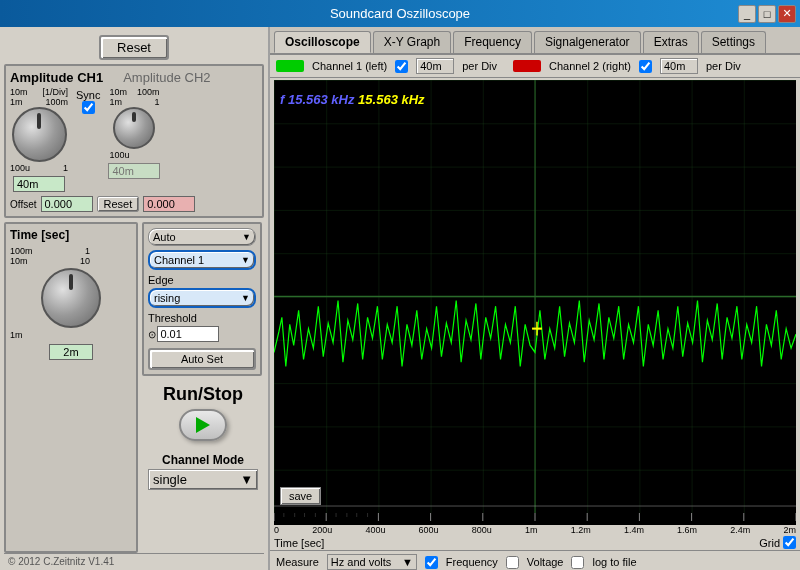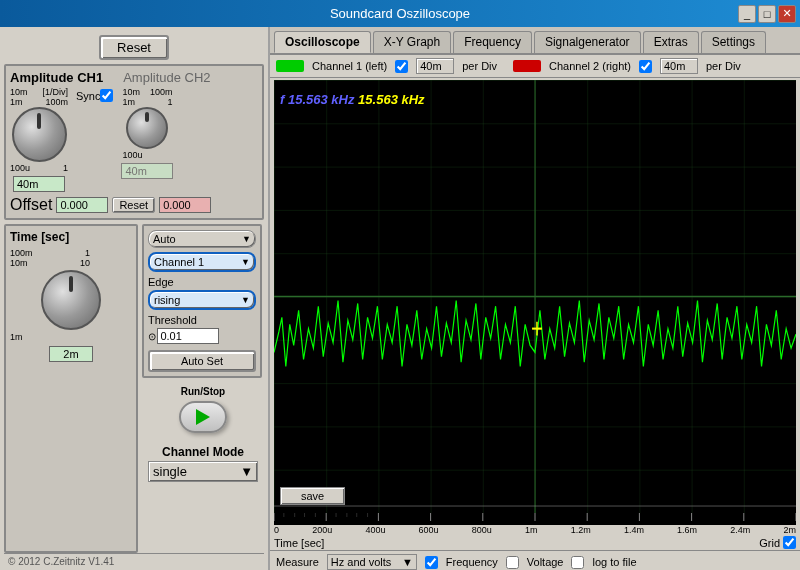--- a/index.html
+++ b/index.html
@@ -113,21 +113,21 @@
       width: 4px; height: 16px;
       background: #333;
       border-radius: 2px;
       top: 4px; left: 50%; transform: translateX(-50%);
     }
     .knob-small::after {
       height: 10px; top: 3px;
     }
 
     .sync-section {
-      display: flex; flex-direction: row; align-items: center; font-size: 11px;
+      display: flex; flex-direction: column; align-items: center; font-size: 11px;
       margin-top: 2px;
     }
 
     .input-field {
       background: #c8e8c8;
       border: 1px solid #666;
       padding: 1px 3px;
       font-size: 11px;
       width: 52px;
     }
@@ -135,21 +135,21 @@
       background: #e8b0b0;
       border: 1px solid #666;
       padding: 1px 3px;
       font-size: 11px;
       width: 52px;
     }
 
     .offset-row {
       display: flex; align-items: center; gap: 4px; margin-top: 4px;
     }
-    .offset-label { font-size: 16px; }
+    .offset-label { font-size: 10px; }
     .reset-btn {
       background: #d4d0c8;
       border: 1px solid #888;
       border-radius: 2px;
       font-size: 11px;
       cursor: pointer;
       padding: 1px 6px;
       box-shadow: 1px 1px 0 #fff inset, -1px -1px 0 #666 inset;
     }
 
@@ -213,21 +213,21 @@
       box-shadow: 2px 2px 0 #fff inset, -1px -1px 0 #666 inset;
     }
 
     
     .run-stop-section {
       padding: 4px;
       display: flex;
       flex-direction: column;
       align-items: center;
     }
-    .run-stop-label { font-size: 10px; font-weight: bold; margin-bottom: 4px; }
+    .run-stop-label { font-size: 18px; font-weight: bold; margin-bottom: 4px; }
     .run-stop-btn {
       width: 48px; height: 32px;
       border-radius: 16px;
       background: linear-gradient(to bottom, #e8e8e8, #c0c0c0);
       border: 2px solid #888;
       cursor: pointer;
       display: flex; align-items: center; justify-content: center;
       box-shadow: 2px 2px 4px rgba(0,0,0,0.3);
     }
     .run-stop-inner {
@@ -335,21 +335,21 @@
     }
     .freq-value { color: #ffff00; }
 
     
     .save-btn {
       position: absolute;
       bottom: 8px;
       left: 6px;
       background: #d4d0c8;
       border: 1px solid #888;
-      padding: 2px 20px;
+      padding: 2px 8px;
       font-size: 11px;
       cursor: pointer;
       box-shadow: 1px 1px 0 #fff inset, -1px -1px 0 #666 inset;
     }
 
     
     .measure-bar {
       display: flex;
       align-items: center;
       gap: 8px;

